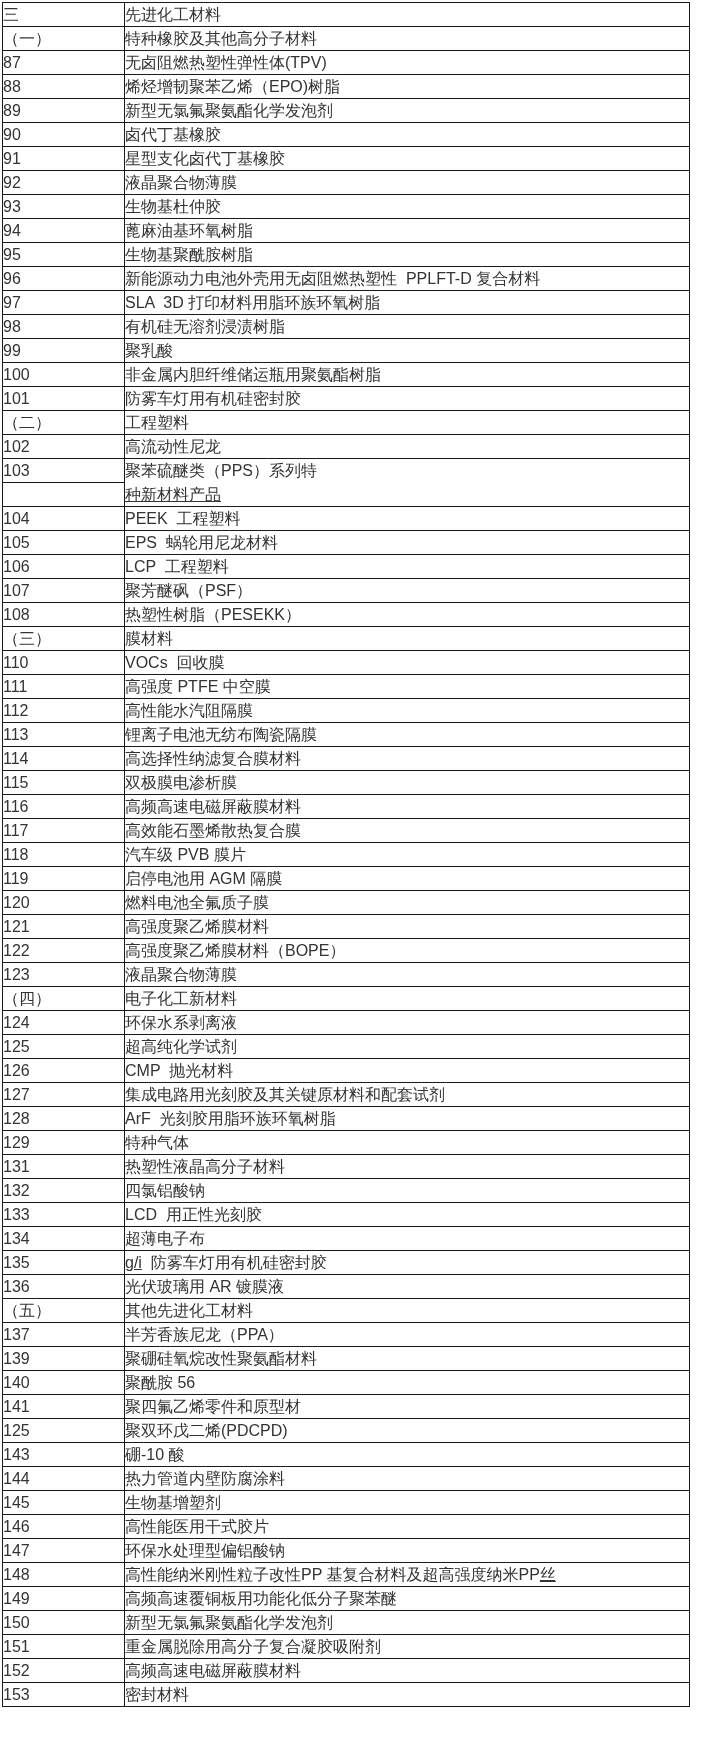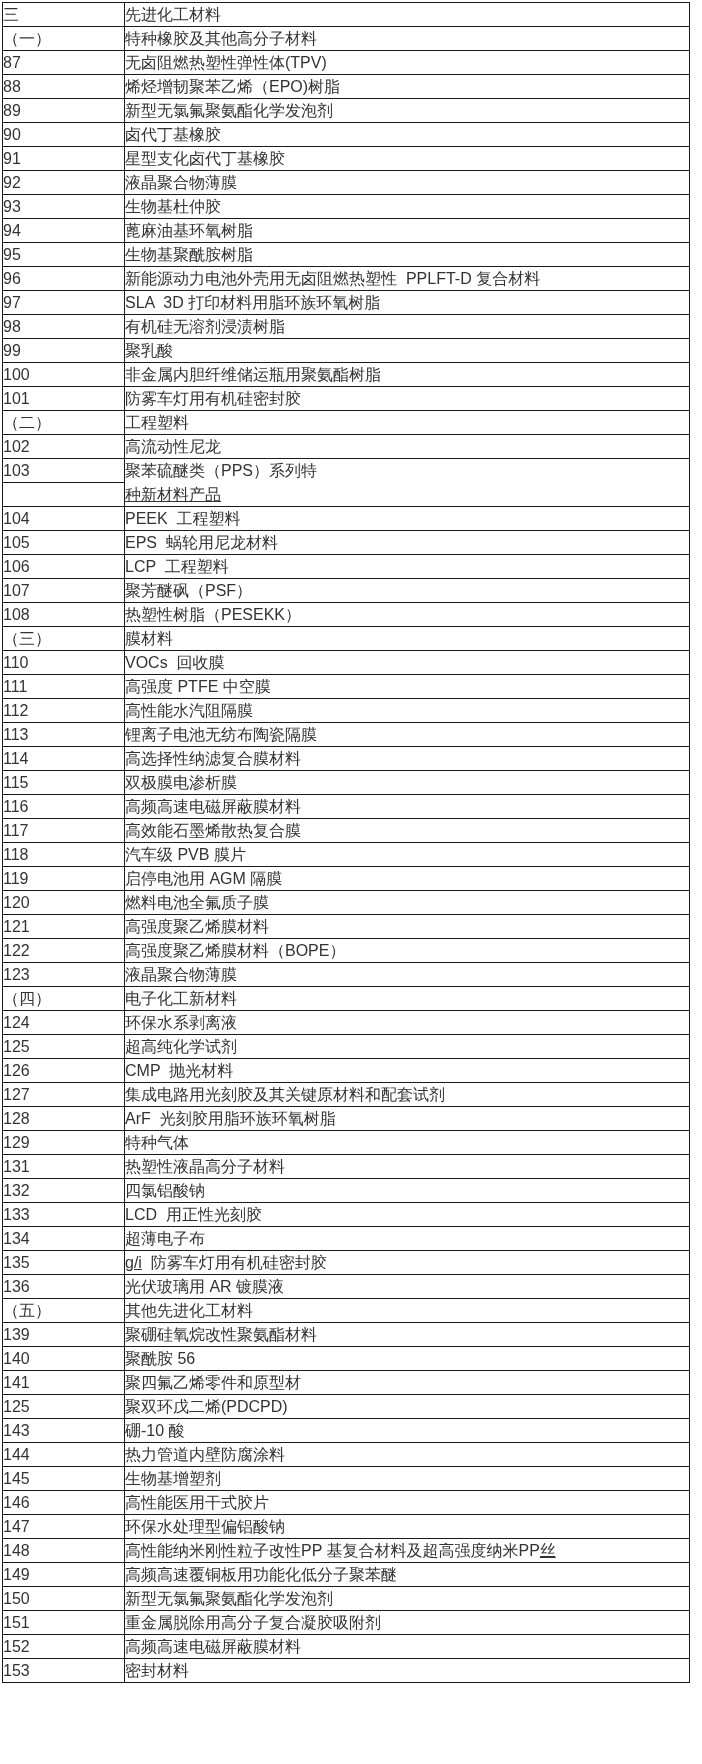--- a/index.html
+++ b/index.html
@@ -272,20 +272,24 @@
         </tr>
         <tr>
           <td class="col-num">136</td>
           <td class="col-desc"><span>光伏玻璃用 AR 镀膜液</span></td>
         </tr>
         <tr>
           <td class="col-num">（五）</td>
           <td class="col-desc"><span>其他先进化工材料</span></td>
         </tr>
         <tr>
+          <td class="col-num">137</td>
+          <td class="col-desc"><span>半芳香族尼龙（PPA）</span></td>
+        </tr>
+        <tr>
           <td class="col-num">139</td>
           <td class="col-desc"><span>聚硼硅氧烷改性聚氨酯材料</span></td>
         </tr>
         <tr>
           <td class="col-num">140</td>
           <td class="col-desc"><span>聚酰胺 56</span></td>
         </tr>
         <tr>
           <td class="col-num">141</td>
           <td class="col-desc"><span>聚四氟乙烯零件和原型材</span></td>

